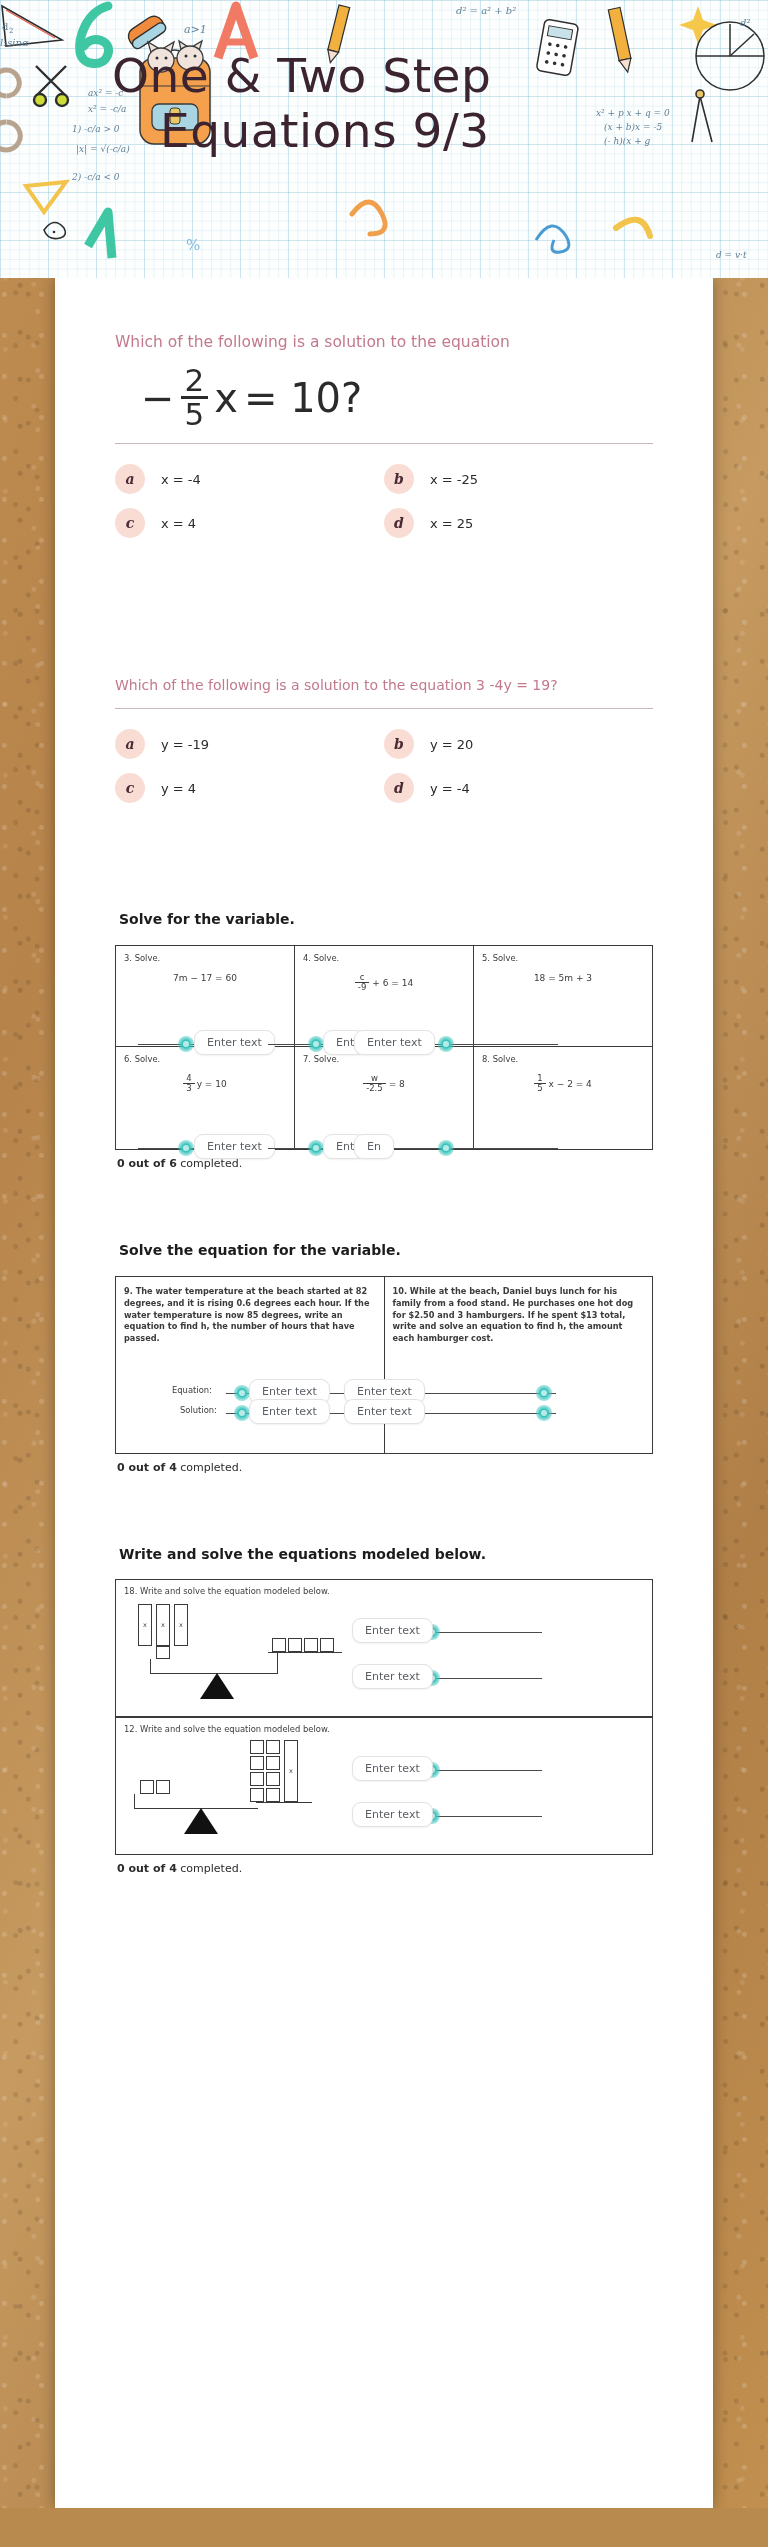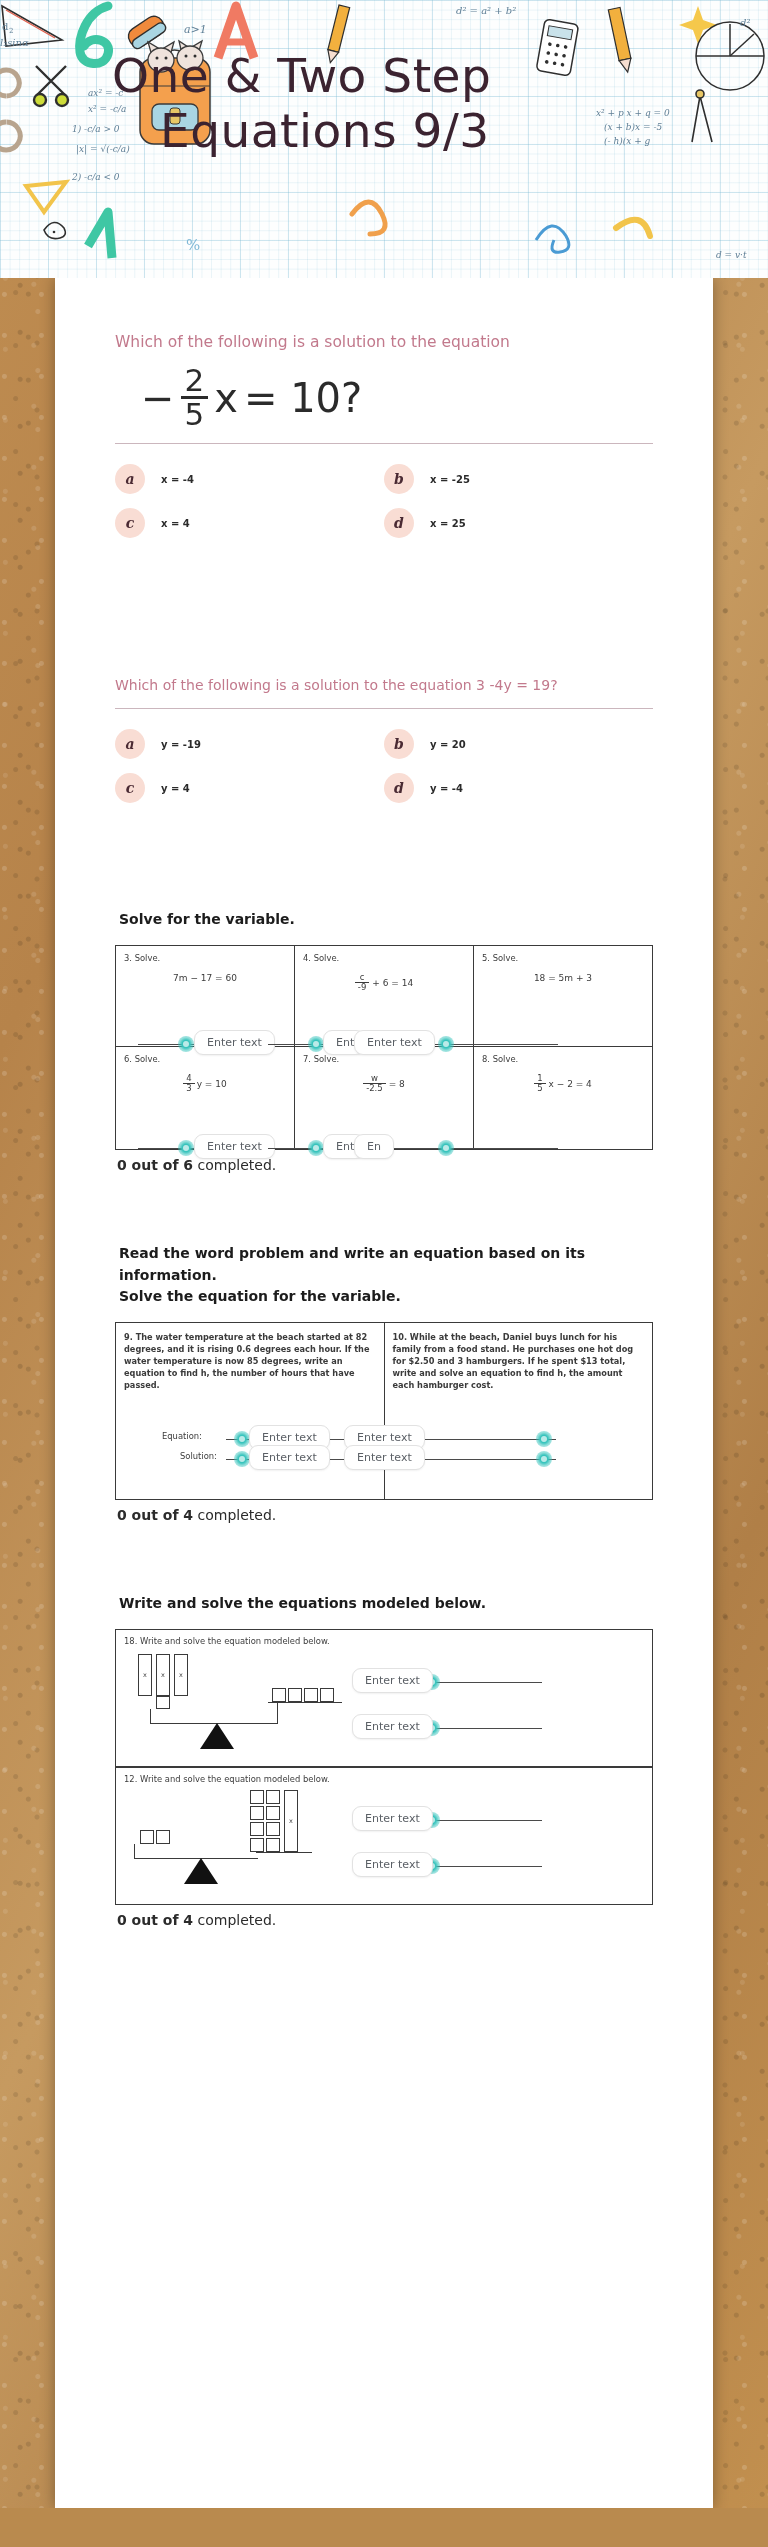--- a/index.html
+++ b/index.html
@@ -80,21 +80,21 @@
   .mcq-rule { border:0; border-top:1px solid #cbb6bd; margin:12px 0 0 0; }
   .opts { display:grid; grid-template-columns:1fr 1fr; row-gap:14px; margin-top:20px; }
   .opt { display:flex; align-items:center; gap:16px; }
   .bub {
     width:30px; height:30px; border-radius:50%;
     background:#f9ddd4; color:#4a2a33;
     display:flex; align-items:center; justify-content:center;
     font-family:"DejaVu Serif", serif; font-style:italic; font-weight:700; font-size:14px;
     flex:0 0 auto;
   }
-  .opt-txt { font-family:"DejaVu Sans", sans-serif; font-size:10px; color:#2b2b2b;font-weight:bold; }
+  .opt-txt { font-family:"DejaVu Sans", sans-serif; font-size:13px; color:#2b2b2b; }
   .mcq2 { padding:34px 0 24px 0; }
   .mcq2 .mcq-stem { font-size:14px; }
   
   .instr {
     font-family:"DejaVu Sans", sans-serif;
     font-size:14px; color:#1c1c1c; font-weight:600;
     line-height:1.55; margin:26px 0 14px 4px;
   }
   
   .wsheet { border:1px solid #3a3a3a; position:relative; }
@@ -134,21 +134,21 @@
     padding:5px 12px; font-family:"DejaVu Sans", sans-serif;
     font-size:11px; color:#5b6066; white-space:nowrap;
     box-shadow:0 1px 2px rgba(0,0,0,.06);
   }
   .entry.clip { overflow:hidden; }
   .small-lab {
     position:absolute; font-family:"DejaVu Sans", sans-serif;
     font-size:8.4px; color:#3b3b3b;
   }
   .completed {
-    font-family:"DejaVu Sans", sans-serif; font-size:14px; color:#2b2b2b;
+    font-family:"DejaVu Sans", sans-serif; font-size:11px; color:#2b2b2b;
     margin:7px 0 0 2px;
   }
   .completed b { font-weight:700; }
   
   .modelbox { border:1px solid #3a3a3a; }
   .modelbox + .modelbox { border-top:0; }
   .mlabel { font-family:"DejaVu Sans", sans-serif; font-size:8.4px; color:#3b3b3b; padding:6px 8px 0 8px; }
   .mstage { position:relative; height:120px; }
   .blk { position:absolute; border:1px solid #3a3a3a; background:#fff; }
   .blk span {
@@ -438,35 +438,34 @@
       <div class="entry" style="left:238px; top:188px;">En</div>
     </div>
 
     <div class="completed">
       <b>0 out of 6</b><span> completed.</span>
     </div>
 
     <div style="height:44px"></div>
 
     <div class="instr">
-      <div>Read the word problem and write an equation based on its information.</div>
       <div>Solve the equation for the variable.</div>
     </div>
 
     <div class="wsheet">
       <div class="wrow">
         <div class="wcell h140">
           <div class="wtext">9. The water temperature at the beach started at 82 degrees, and it is rising 0.6 degrees each hour. If the water temperature is now 85 degrees, write an equation to find h, the number of hours that have passed.</div>
         </div>
         <div class="wcell h140">
           <div class="wtext">10. While at the beach, Daniel buys lunch for his family from a food stand. He purchases one hot dog for $2.50 and 3 hamburgers. If he spent $13 total, write and solve an equation to find h, the amount each hamburger cost.</div>
         </div>
       </div>
 
-      <div class="small-lab" style="left:46px; top:108px;">Equation:</div>
+      <div class="small-lab" style="left:56px; top:108px;">Equation:</div>
       <div class="ansline" style="left:110px; top:116px; width:130px;"></div>
       <div class="dot" style="left:118px; top:108px;"></div>
       <div class="entry" style="left:133px; top:102px;">Enter text</div>
 
       <div class="small-lab" style="left:64px; top:128px;">Solution:</div>
       <div class="ansline" style="left:110px; top:136px; width:130px;"></div>
       <div class="dot" style="left:118px; top:128px;"></div>
       <div class="entry" style="left:133px; top:122px;">Enter text</div>
 
       <div class="ansline" style="left:228px; top:116px; width:212px;"></div>

